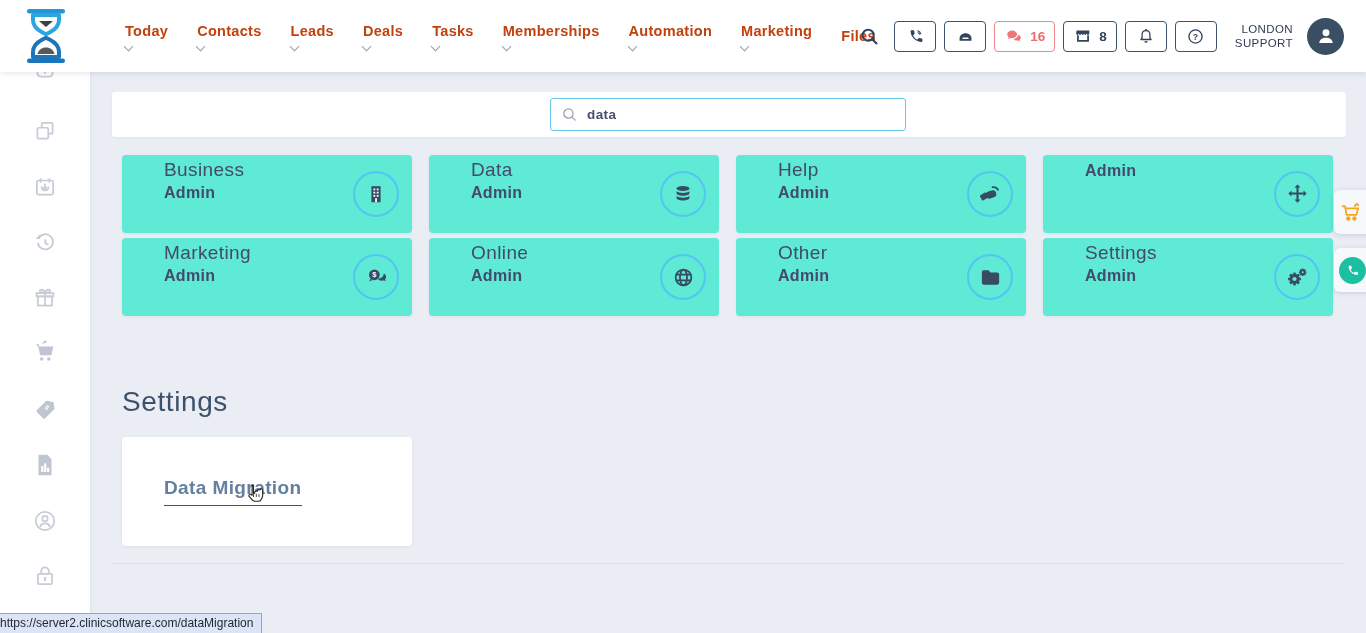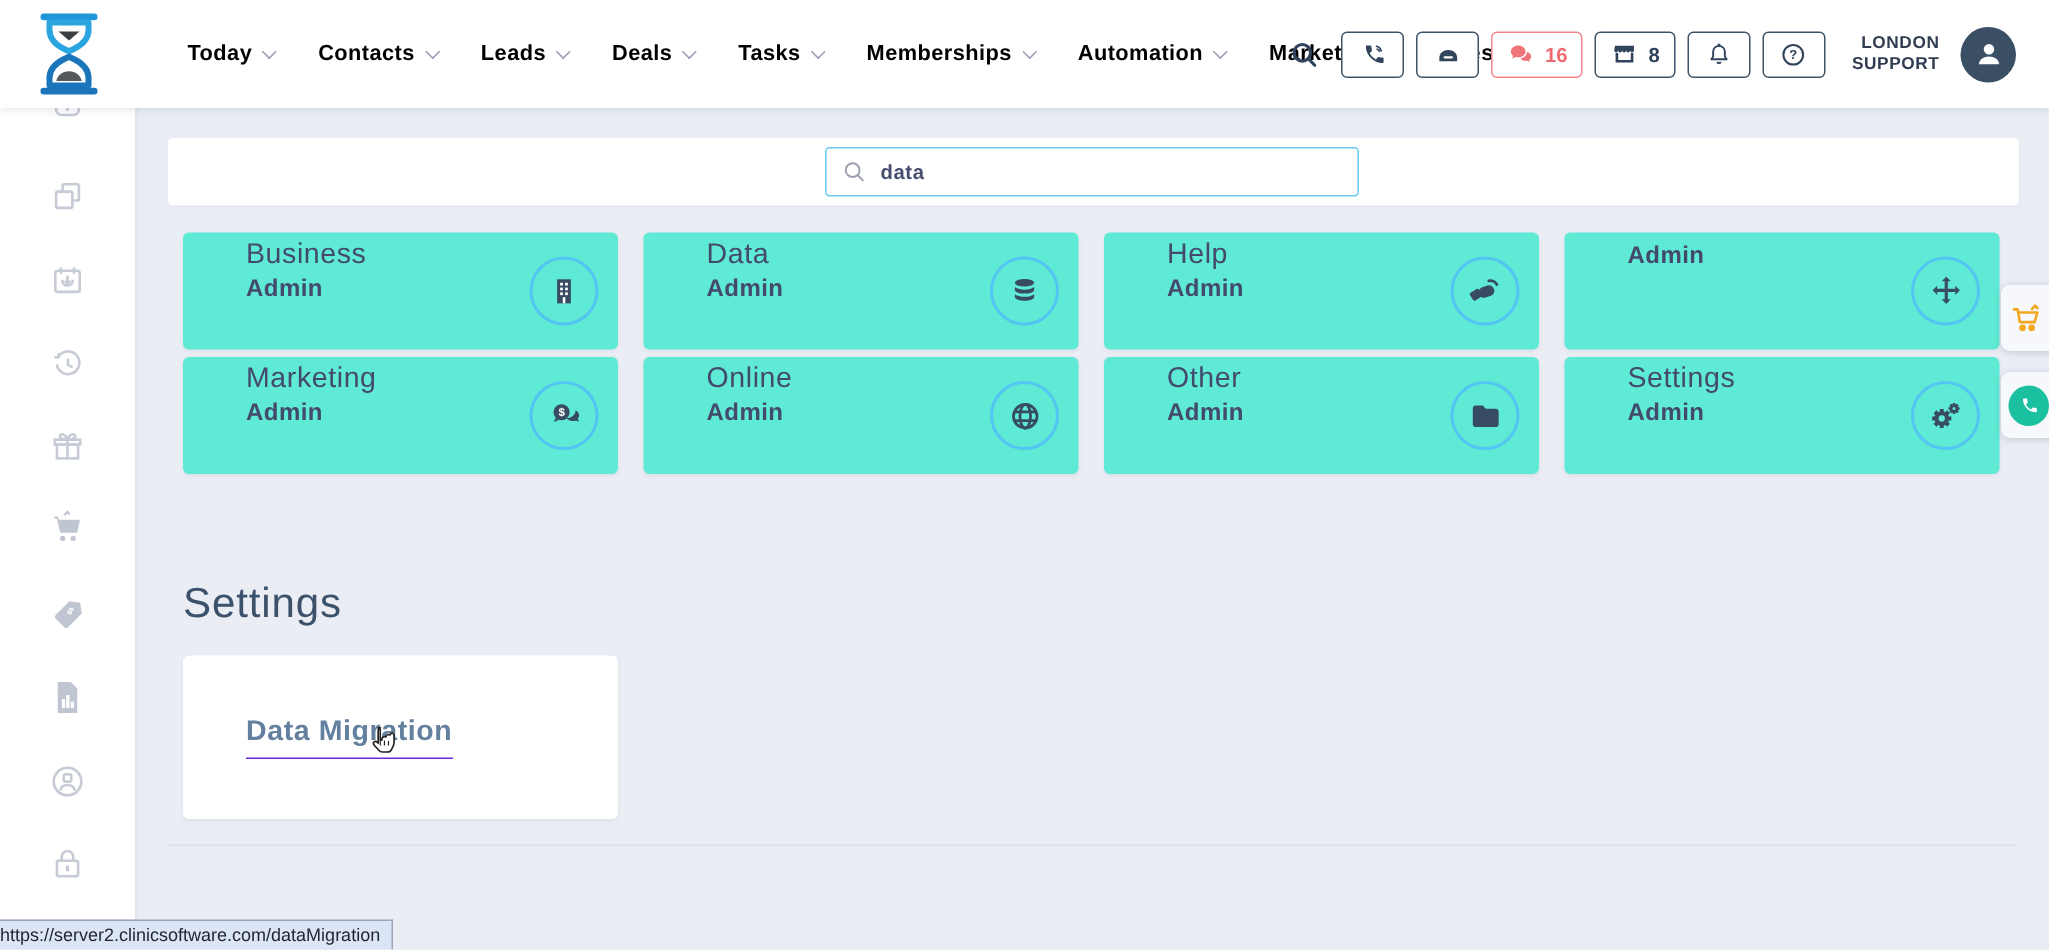--- a/index.html
+++ b/index.html
@@ -4,31 +4,31 @@
 <style>
   * { margin:0; padding:0; box-sizing:border-box; }
   html,body { width:1366px; height:633px; overflow:hidden;
     font-family:"Liberation Sans", sans-serif; background:#eaedf4; position:relative; }
 
   
   .header { position:absolute; left:0; top:0; width:1366px; height:72px; background:#fff;
     z-index:10; box-shadow:0 2px 5px rgba(40,60,90,.10); display:flex; align-items:center; }
   .logo { position:absolute; left:20px; top:8px; width:52px; height:56px; }
   .nav { position:absolute; left:125px; top:0; height:72px; display:flex; align-items:center; gap:29px; }
-  .nav-item { display:flex; align-items:center; gap:8px; font-size:14.5px; font-weight:700;
-    color:#000000; letter-spacing:.3px; cursor:pointer; white-space:nowrap; }
+  .nav-item { display:flex; align-items:flex-start; gap:8px; font-size:14.5px; font-weight:700;
+    color:#c2410c; letter-spacing:.3px; cursor:pointer; white-space:nowrap;flex-direction:column; }
   .chev { width:7px; height:7px; border-right:1.8px solid #9a9db2; border-bottom:1.8px solid #9a9db2;
     transform:rotate(45deg); margin-top:-4px; }
   .hright { position:absolute; right:22px; top:0; height:72px; display:flex; align-items:center; gap:8px; }
   .tool-btn { height:31px; min-width:42px; border:1.5px solid #3d5368; border-radius:4px; background:#fff;
     display:flex; align-items:center; justify-content:center; gap:6px; padding:0 9px; cursor:pointer; }
   .tool-btn.red { border-color:#f0868c; }
   .count { font-size:13.5px; font-weight:700; color:#31445c; }
   .count.red { color:#ee6a71; }
-  .acct { text-align:right; font-size:11.5px; font-weight:700; color:#303c52; line-height:1.25;
+  .acct { text-align:right; font-size:11.5px; font-weight:400; color:#303c52; line-height:1.25;
     letter-spacing:.4px; margin:0 6px 0 10px; }
   .avatar { width:37px; height:37px; border-radius:50%; background:#3a4f63; display:flex;
     align-items:center; justify-content:center; cursor:pointer; }
   .search-glyph { margin-right:6px; cursor:pointer; display:flex; }
 
   
   .sidebar { position:absolute; left:0; top:0; width:90px; height:633px; background:#fff; z-index:5;
     box-shadow:1px 0 3px rgba(40,60,90,.05); }
   .side-ic { position:absolute; left:32px; }
 

